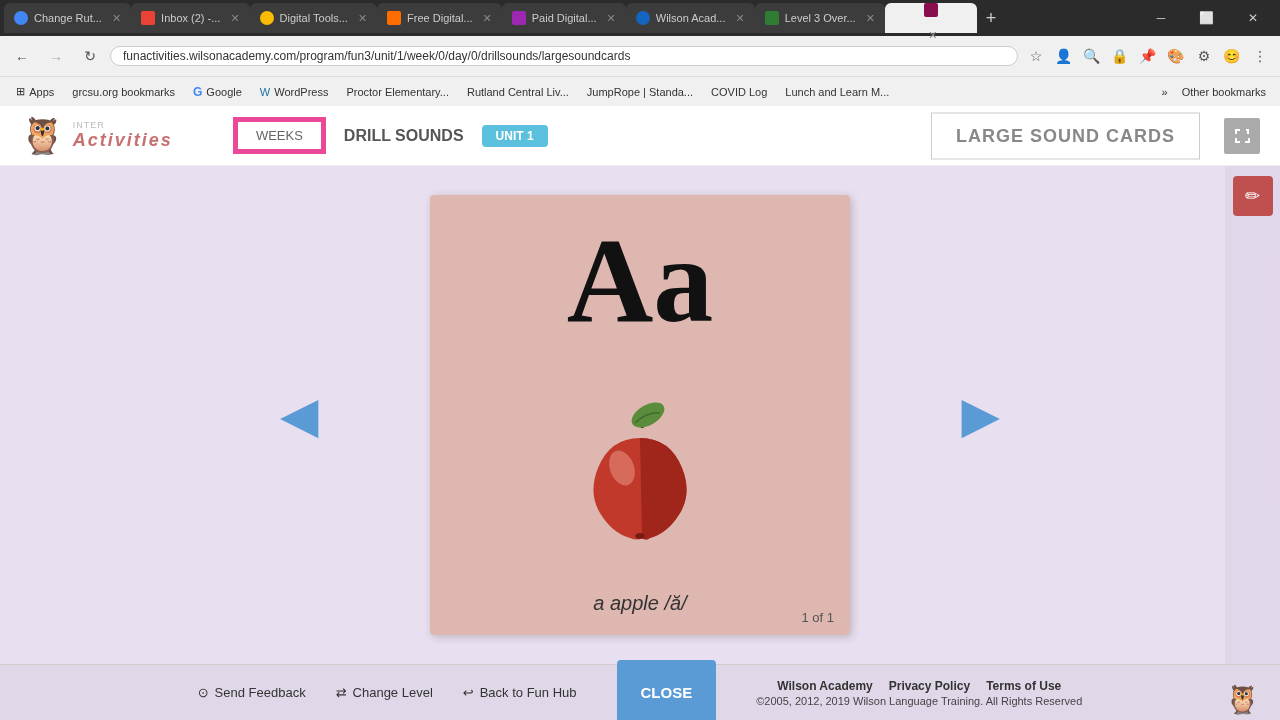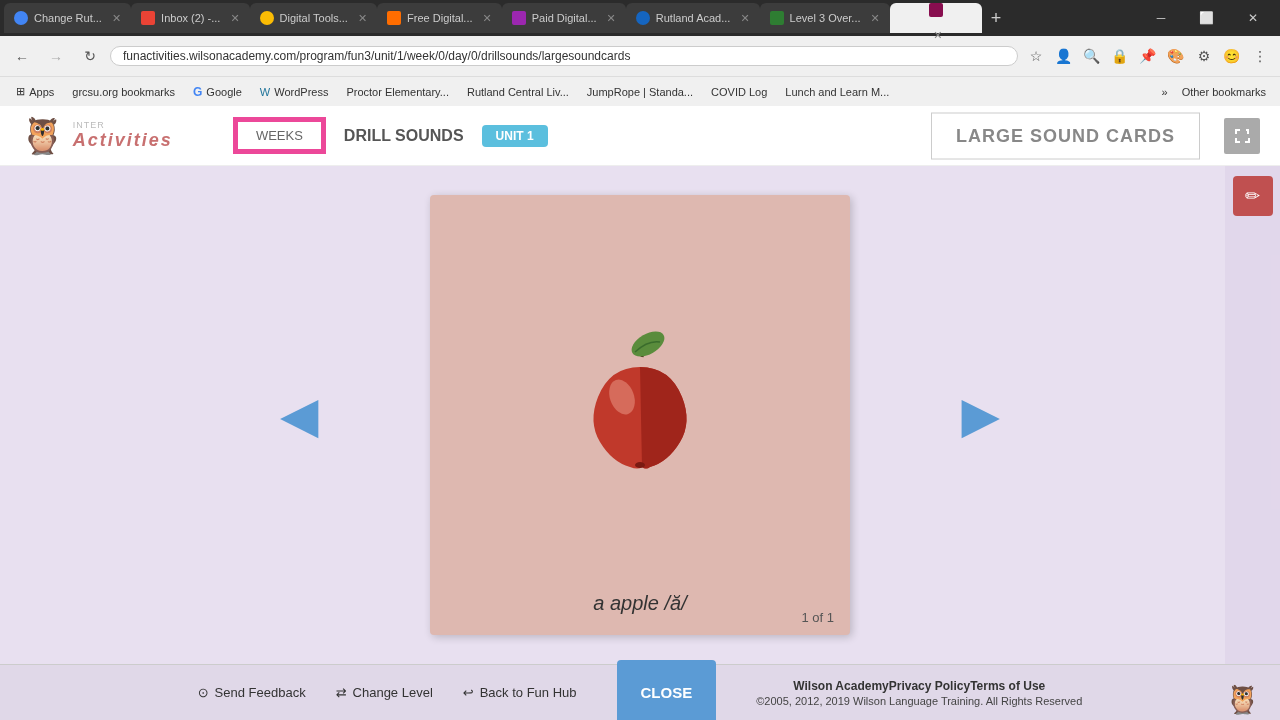--- a/index.html
+++ b/index.html
@@ -48,21 +48,21 @@
     .apple-svg { width: 160px; height: 160px; }
     .card-label { font-size: 20px; color: #333; margin-top: 4px; font-style: italic; }
     .card-counter { position: absolute; bottom: 10px; right: 16px; font-size: 13px; color: #555; }
 
     
     .page-footer { height: 56px; background: #e0d8e8; display: flex; align-items: center; justify-content: center; gap: 40px; border-top: 1px solid #ccc; position: relative; }
     .footer-left { display: flex; align-items: center; gap: 30px; }
     .footer-link { font-size: 13px; color: #333; cursor: pointer; display: flex; align-items: center; gap: 6px; }
     .close-btn { background: #5b9bd5; color: white; padding: 24px 24px; border: none; border-radius: 4px; font-size: 15px; font-weight: bold; cursor: pointer; }
     .footer-right { display: flex; flex-direction: column; align-items: center; font-size: 11px; color: #444; gap: 2px; }
-    .footer-right-links { display: flex; font-size: 12px; font-weight: bold; color: #333; }
+    .footer-right-links { display: flex; gap: 16px; font-size: 12px; font-weight: bold; color: #333; }
     .footer-mascot { position: absolute; right: 20px; bottom: 4px; }
 
     .interactivities-logo { display: flex; align-items: center; }
     .logo-owl { font-size: 36px; }
 
     .weeks-tab { padding: 6px 18px; border: 5px solid #ec4899; font-size: 13px; color: #666; cursor: pointer; background: white; }
     .drill-sounds-tab { padding: 6px 18px; font-size: 16px; font-weight: bold; color: #555; cursor: pointer; background: transparent; border: none; }
     .unit-badge { background: #5bbfde; color: white; padding: 4px 14px; border-radius: 4px; font-size: 12px; font-weight: bold; }
   </style>
 </head>
@@ -92,21 +92,21 @@
       <span class="tab-label">Free Digital...</span>
       <span class="tab-close">✕</span>
     </div>
     <div class="tab">
       <div class="tab-favicon" style="background:#9c27b0;width:14px;height:14px;border-radius:2px;"></div>
       <span class="tab-label">Paid Digital...</span>
       <span class="tab-close">✕</span>
     </div>
     <div class="tab">
       <div class="tab-favicon" style="background:#1565c0;width:14px;height:14px;border-radius:50%;"></div>
-      <span class="tab-label">Rutland Acad...</span>
+      <span class="tab-label">Wilson Acad...</span>
       <span class="tab-close">✕</span>
     </div>
     <div class="tab">
       <div class="tab-favicon" style="background:#2e7d32;width:14px;height:14px;border-radius:2px;"></div>
       <span class="tab-label">Level 3 Over...</span>
       <span class="tab-close">✕</span>
     </div>
     <div class="tab active">
       <div class="tab-favicon" style="background:#880e4f;width:14px;height:14px;border-radius:2px;"></div>
       <span class="tab-label">Large Sound...</span>
@@ -200,20 +200,21 @@
       </svg>
     </div>
   </div>
 
   <div class="main-area">
 
     <div class="nav-arrow left">◀</div>
 
     <div class="flashcard">
 
+      <div class="card-letter">Aa</div>
 
       <div class="card-image-area">
         <svg class="apple-svg" viewBox="0 0 160 160" xmlns="http://www.w3.org/2000/svg">
 
           <path d="M82 35 Q85 20 90 15" stroke="#4a2f1a" stroke-width="3" fill="none"></path>
 
           <ellipse cx="88" cy="22" rx="18" ry="10" fill="#5a8c3c" transform="rotate(-30 88 22)"></ellipse>
           <path d="M75 30 Q88 18 100 20" stroke="#3a6c2c" stroke-width="1.5" fill="none"></path>
 
           <path d="M80 45 Q50 45 38 75 Q28 100 40 120 Q52 140 70 145 Q78 148 82 145 Q86 148 90 145 Q108 140 120 120 Q132 100 122 75 Q110 45 80 45Z" fill="#c0392b"></path>

